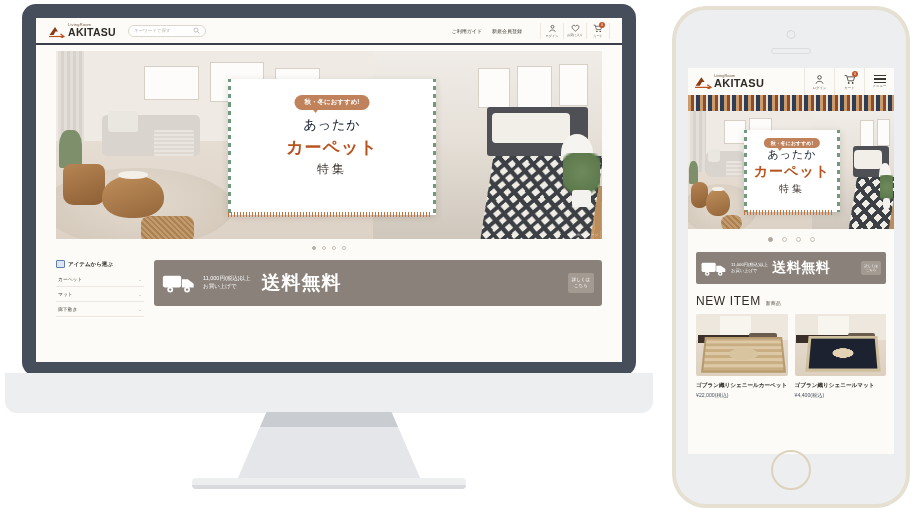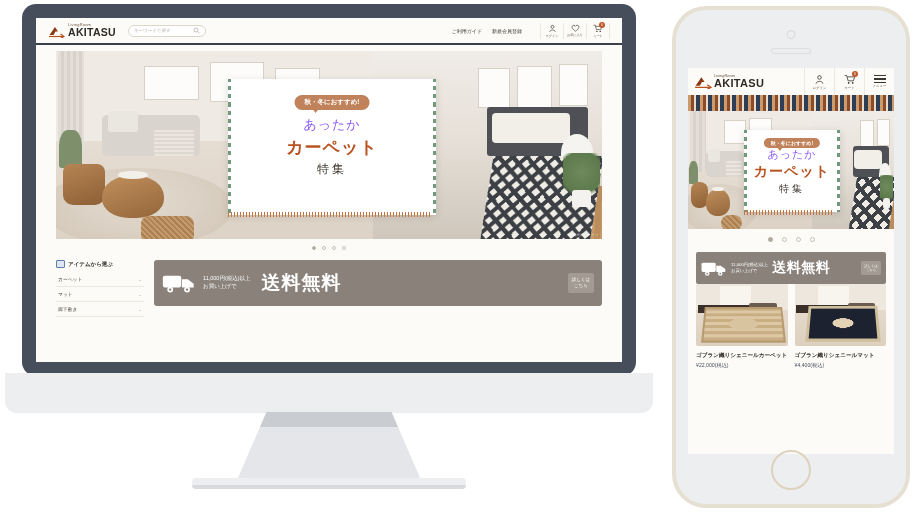--- a/index.html
+++ b/index.html
@@ -91,21 +91,21 @@
      display:flex;flex-direction:column;align-items:center;justify-content:center;gap:2px;
      border-left:3px solid;border-right:3px solid;
      border-image:repeating-linear-gradient(180deg,#6f9a7d 0 4px,#fff 4px 8px) 1;}
   .hero-fringe{position:absolute;left:31.5%;top:85.5%;width:37%;height:5px;
      background:repeating-linear-gradient(90deg,#c7713b 0 1px,transparent 1px 3px);}
   .hero-pill{position:absolute;left:50%;top:12%;transform:translateX(-50%);
      background:#c0825a;color:#fff;font-size:6.5px;font-weight:700;
      padding:3px 10px;border-radius:9px;white-space:nowrap;}
   .hero-pill:after{content:"";position:absolute;left:24%;bottom:-3px;width:0;height:0;
      border-left:3px solid transparent;border-right:3px solid transparent;border-top:4px solid #c0825a;}
-  .hero-l1{font-size:13px;color:#8b5cf6;letter-spacing:1px;}
+  .hero-l1{font-size:13px;color:#0f172a;letter-spacing:1px;}
   .hero-l2{font-size:17px;font-weight:700;color:#b8521f;letter-spacing:1px;}
   .hero-l3{font-size:12px;color:#3b332b;letter-spacing:3px;}
   .hero-credit{position:absolute;right:4px;bottom:2px;font-size:3.5px;color:rgba(255,255,255,.75);}
   .dots{display:flex;gap:6px;justify-content:center;padding:7px 0 0;}
   .dot{width:4px;height:4px;border-radius:50%;border:1px solid #c7c0b6;box-sizing:border-box;}
   .dot.on{background:#b7b0a6;border-color:#b7b0a6;}
 
   
   .d-lower{display:flex;padding:10px 20px 0;gap:10px;}
   .d-side{width:88px;flex:none;}
@@ -462,20 +462,24 @@
             <div>11,000円(税込)以上</div>
             <div>お買い上げで</div>
           </div>
           <div class="m-ship-big">送料無料</div>
           <div class="m-ship-btn">
             <div>詳しくは</div>
             <div>こちら</div>
           </div>
         </div>
 
+        <div class="m-sec">
+          <span class="m-sec-en">NEW ITEM</span>
+          <span class="m-sec-ja">新商品</span>
+        </div>
 
         <div class="m-grid">
           <div class="m-card">
             <div class="m-thumb">
               <div class="room-wall"></div>
                 <div class="room-win"></div>
               <div class="room-sofa"></div>
                 <div class="room-bench"></div>
               <div class="m-rug-a"></div>
             </div>

